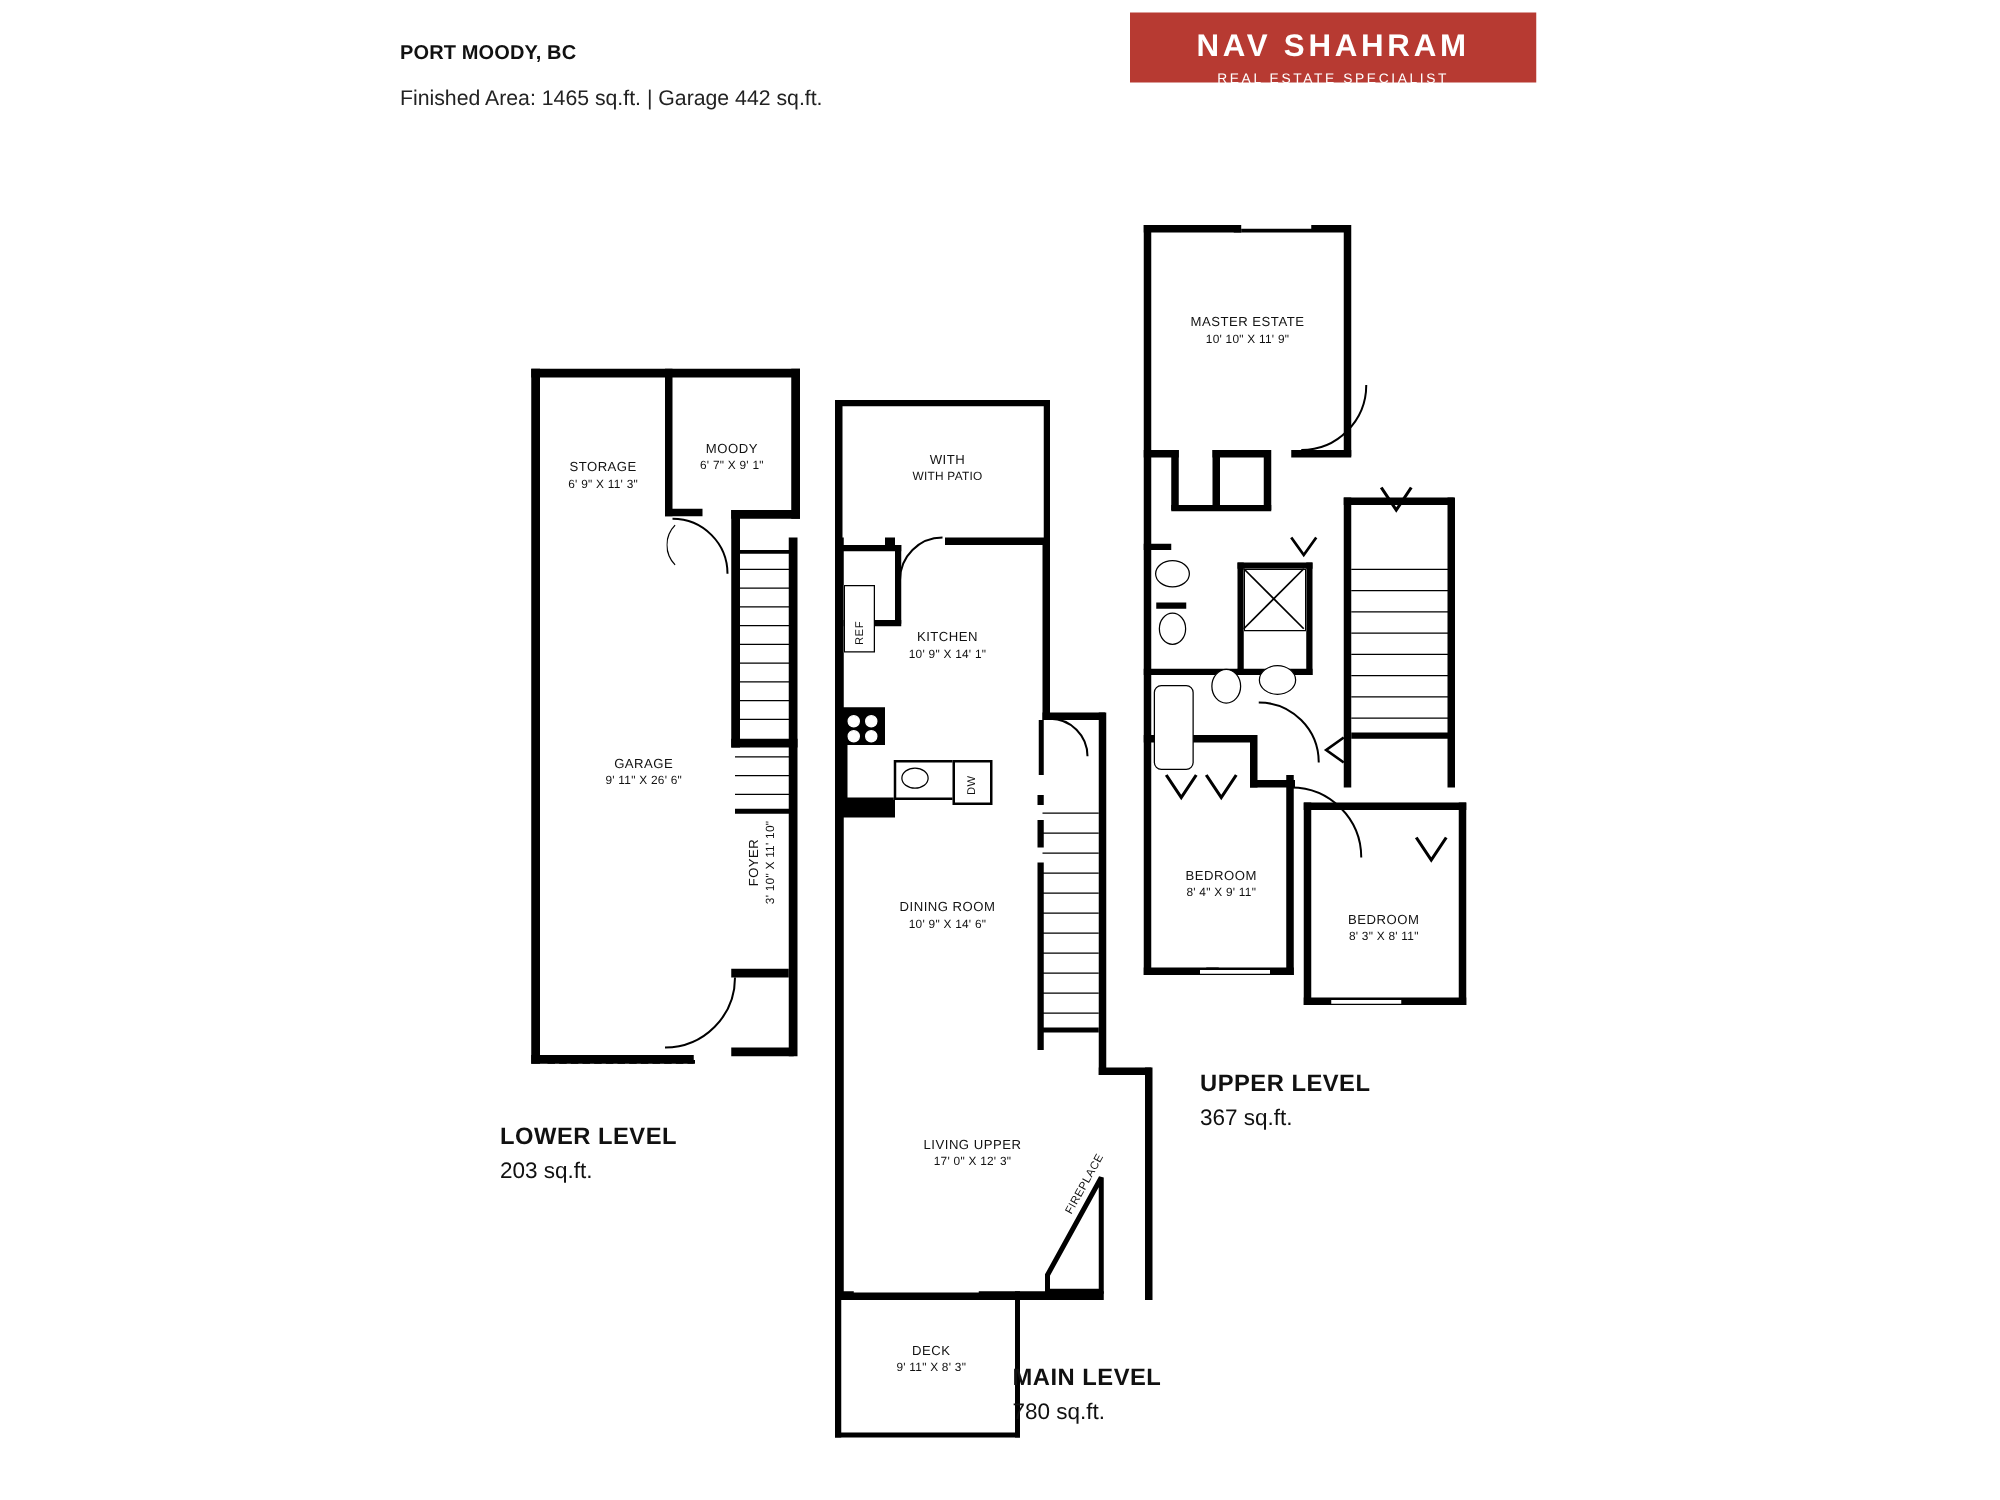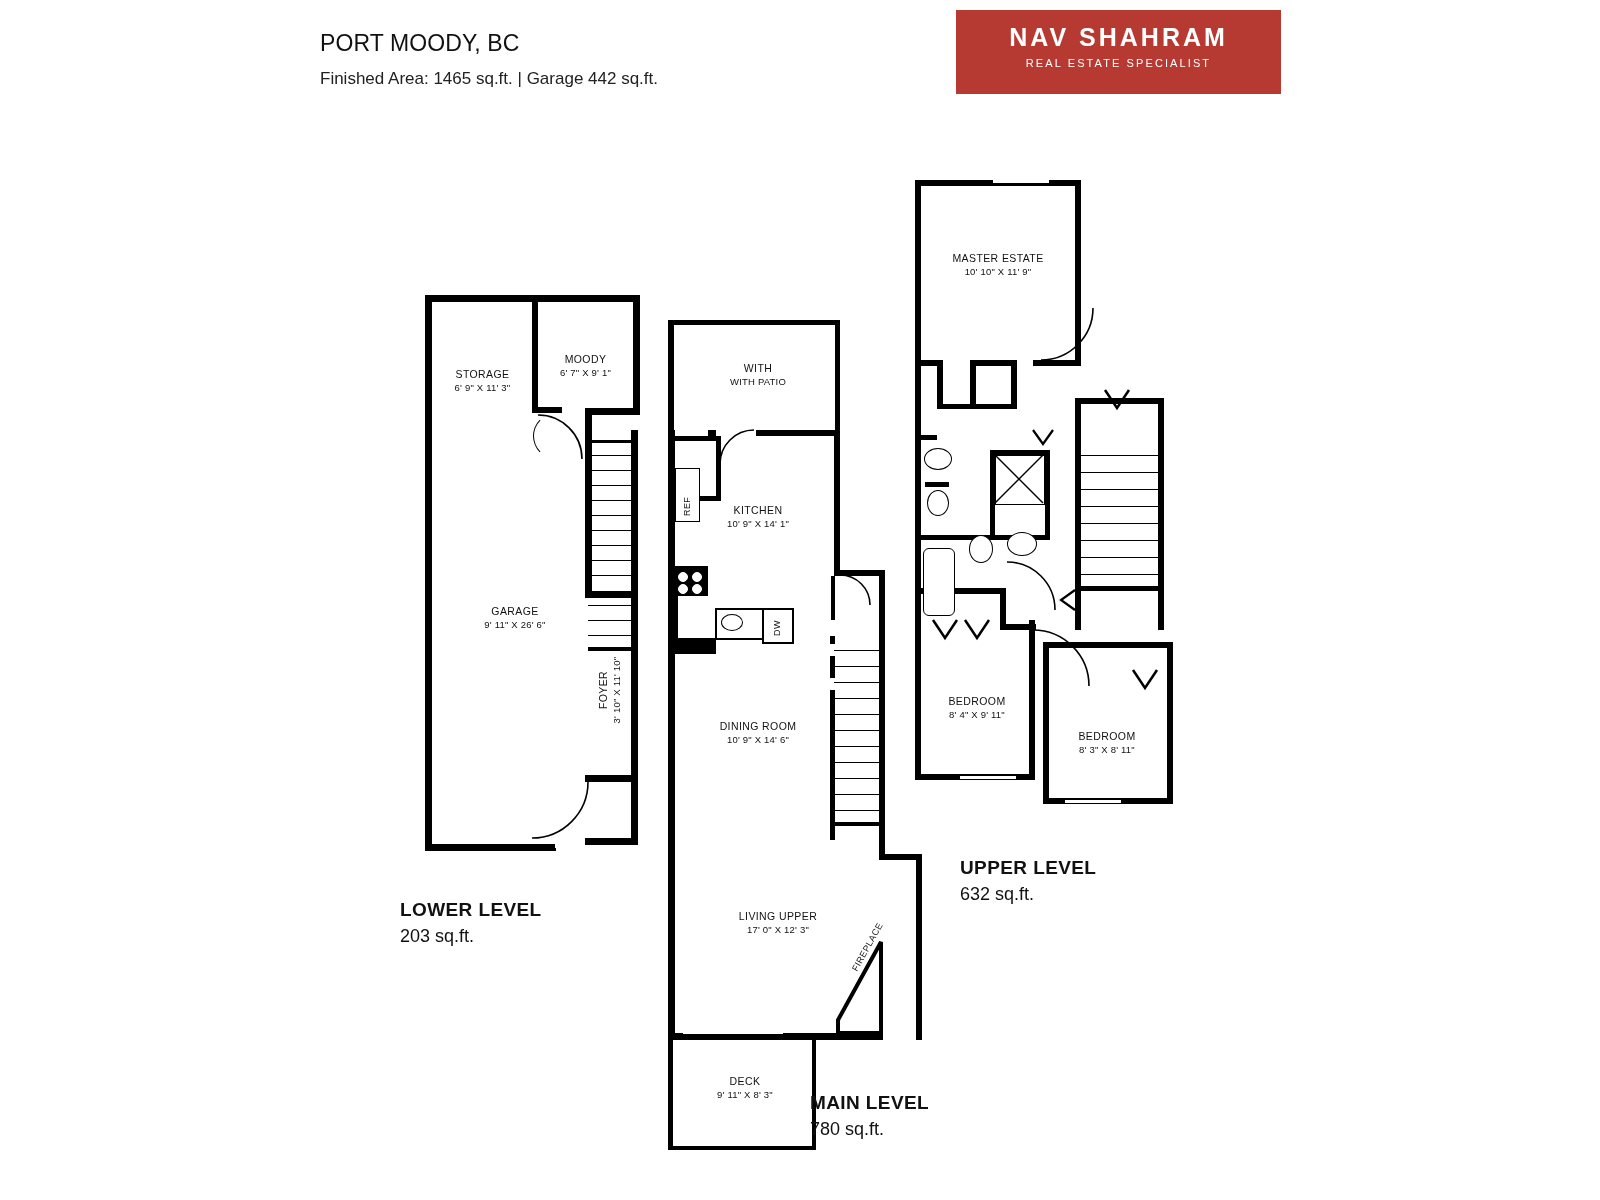--- a/index.html
+++ b/index.html
@@ -23,39 +23,39 @@
     top: 28px;
     width: 600px;
   }
   .addr-line1 {
     font-size: 23px;
     font-weight: bold;
     letter-spacing: 0.1px;
     line-height: 30px;
   }
   .addr-line2 {
-    font-size: 23px;
-    font-weight: normal;
+    font-size: 16px;
+    font-weight: bold;
     letter-spacing: 0.1px;
     line-height: 30px;
   }
   .area-line {
     font-size: 17px;
     font-weight: normal;
     line-height: 30px;
     margin-top: 6px;
     color: #222;
   }
 
   .logo-box {
     position: absolute;
-    left: 956px;
+    left: 904px;
     top: 10px;
     width: 325px;
-    height: 84px;
+    height: 56px;
     background: #b73a32;
     color: #ffffff;
     text-align: center;
   }
   .logo-name {
     font-size: 25px;
     font-weight: bold;
     letter-spacing: 3px;
     line-height: 25px;
     padding-top: 15px;
@@ -392,14 +392,14 @@
     <span class="dim">8' 4" X 9' 11"</span>
   </div>
   <div class="room-label" style="left:142px; top:550px; width:100px;">
     <span>BEDROOM</span>
     <span class="dim">8' 3" X 8' 11"</span>
   </div>
 </div>
 
 <div class="level-caption" style="left:960px; top:855px; width:220px;">
   <div class="lc-title">UPPER LEVEL</div>
-  <div class="lc-area">632 sq.ft.</div>
+  <div class="lc-area">367 sq.ft.</div>
 </div>
 
 </body></html>

